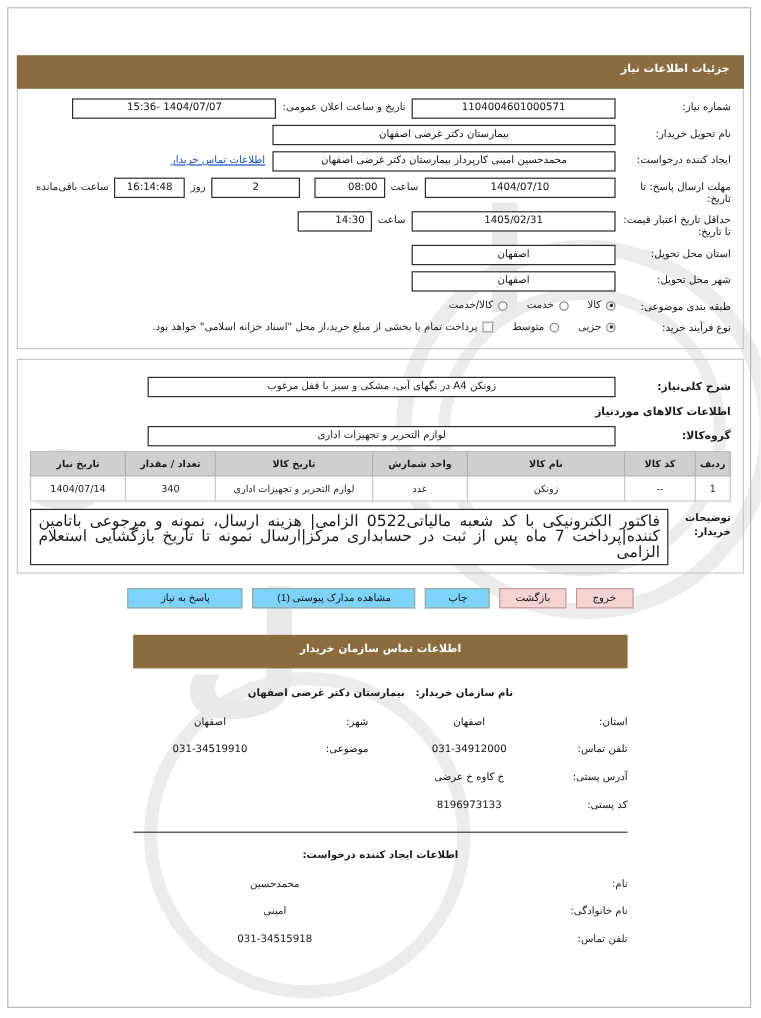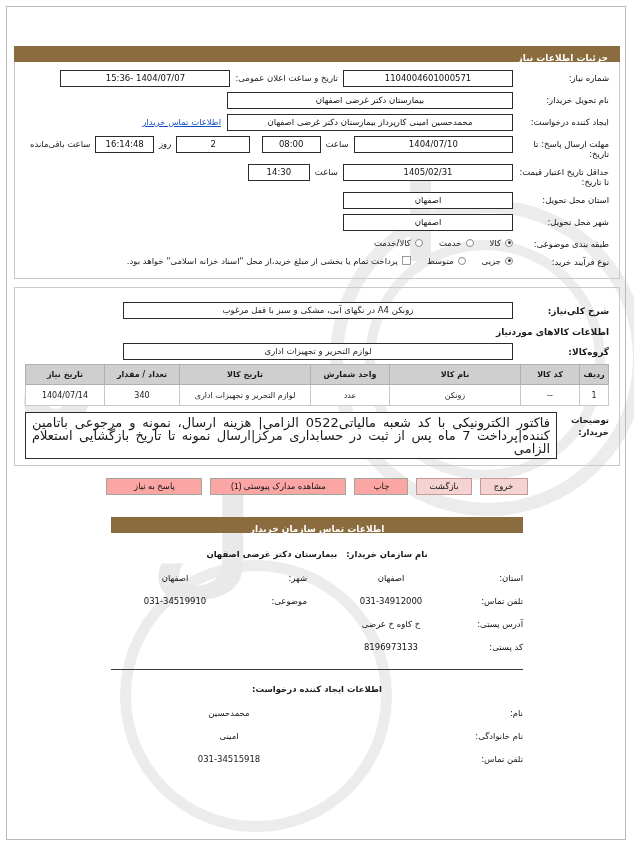--- a/index.html
+++ b/index.html
@@ -70,21 +70,21 @@
     z-index: 3;
     padding: 0 14px;
   }
 
   
   .band {
     background: #8a6c3e;
     color: #ffffff;
     font-weight: bold;
     font-size: 9px;
-    height: 16px;
+    height: 28px;
     line-height: 24px;
     padding: 0 12px;
     box-sizing: border-box;
   }
   .band-need { margin: 46px 0 0 0; width: 606px; }
   .band-contact {
     width: 412px;
     margin: 22px auto 0 auto;
     text-align: center;
   }
@@ -127,21 +127,21 @@
     box-sizing: border-box;
     padding: 0 5px;
     font-size: 8.5px;
     text-align: center;
     color: #111;
     white-space: nowrap;
     overflow: hidden;
   }
   .box.wide   { width: 170px; }
   .box.xwide  { width: 286px; }
-  .box.time   { width: 62px; }
+  .box.time   { width: 62px; text-align: right; }
   .box.days   { width: 78px; }
   .box.remain { width: 62px; }
 
   .inline-lbl {
     padding: 3px 5px 0 5px;
     font-size: 8.5px;
     white-space: nowrap;
   }
   .link {
     color: #1551c4;
@@ -275,21 +275,21 @@
   
   .actions {
     display: flex;
     flex-direction: row;
     justify-content: center;
     gap: 8px;
     margin: 12px 0 0 0;
   }
   .btn {
     border: 1px solid #9ba89b;
-    background: #fca5a5;
+    background: #7dd3fc;
     font-size: 8.5px;
     height: 17px;
     line-height: 15px;
     padding: 0 12px;
     box-sizing: border-box;
     cursor: pointer;
     color: #111;
     white-space: nowrap;
     text-align: center;
   }

